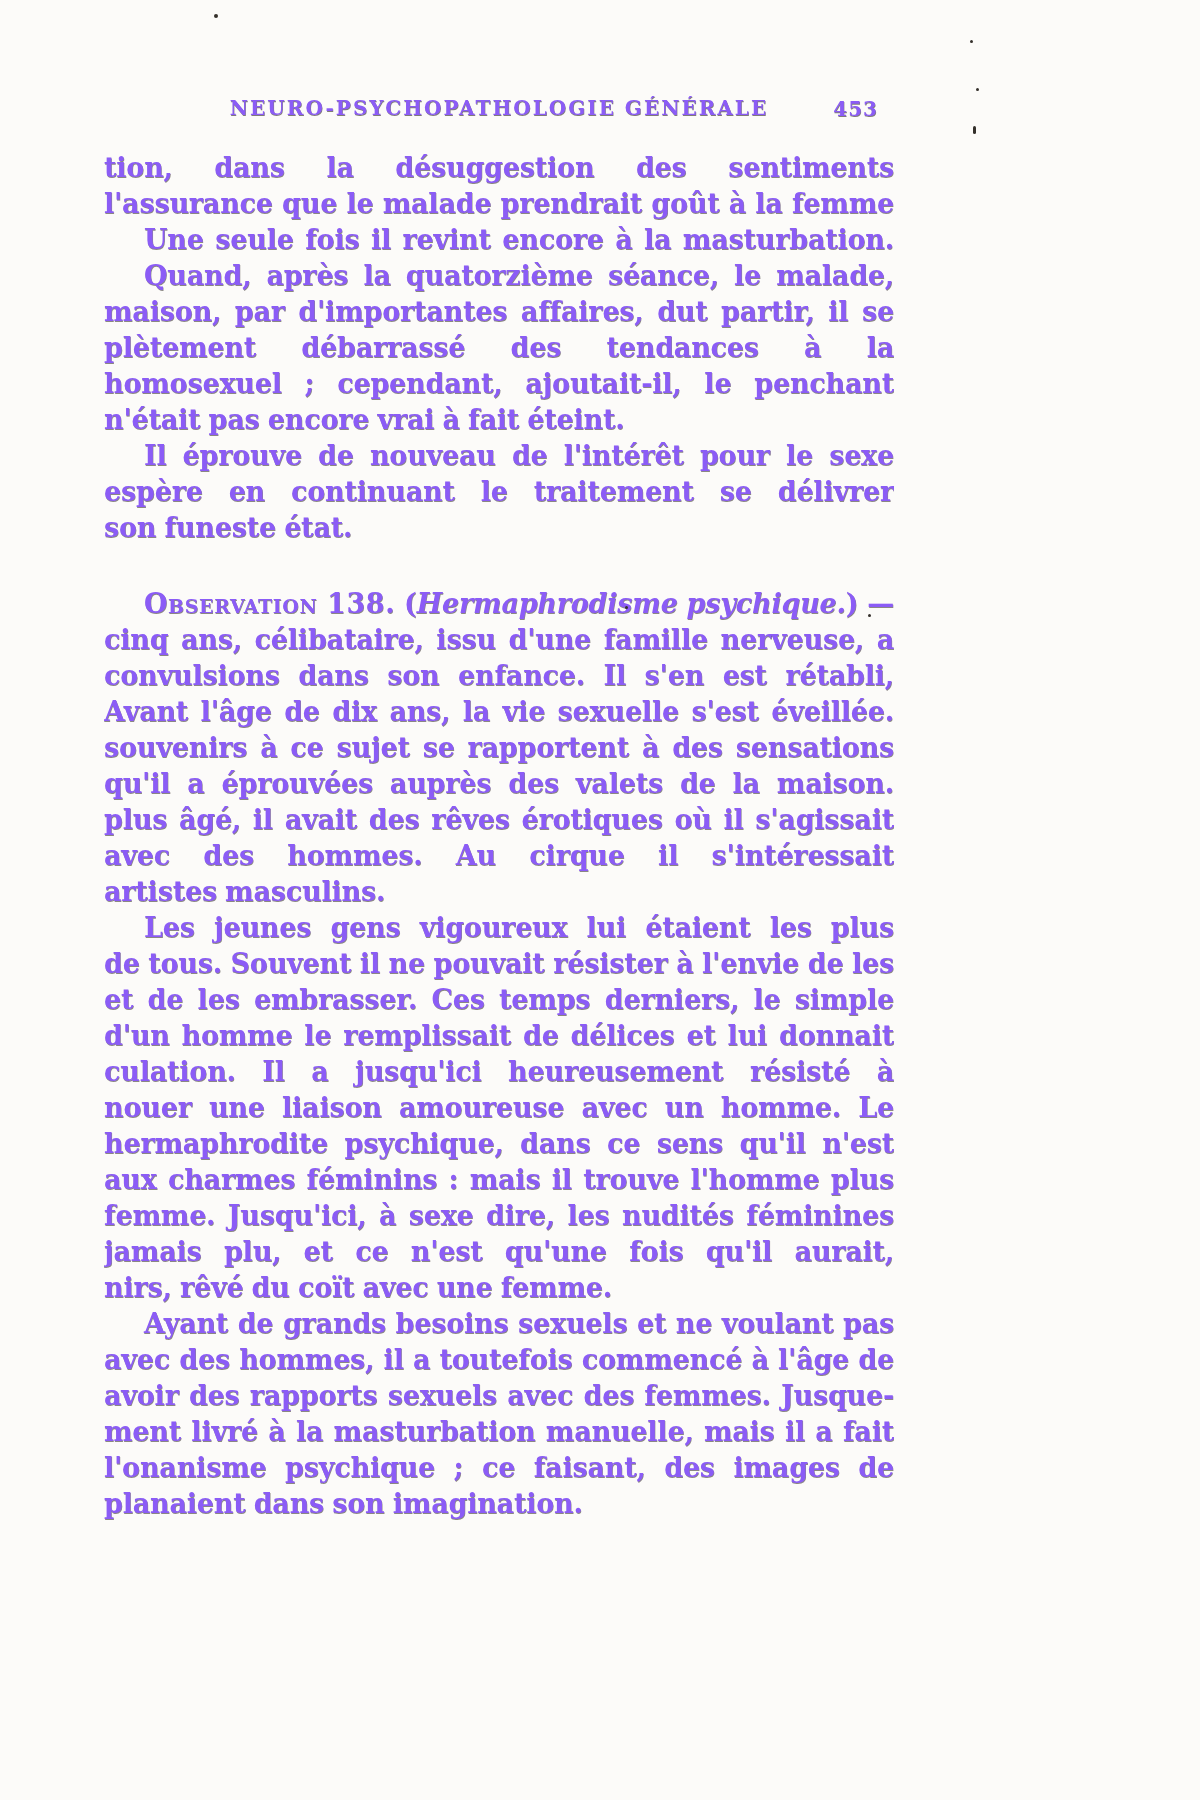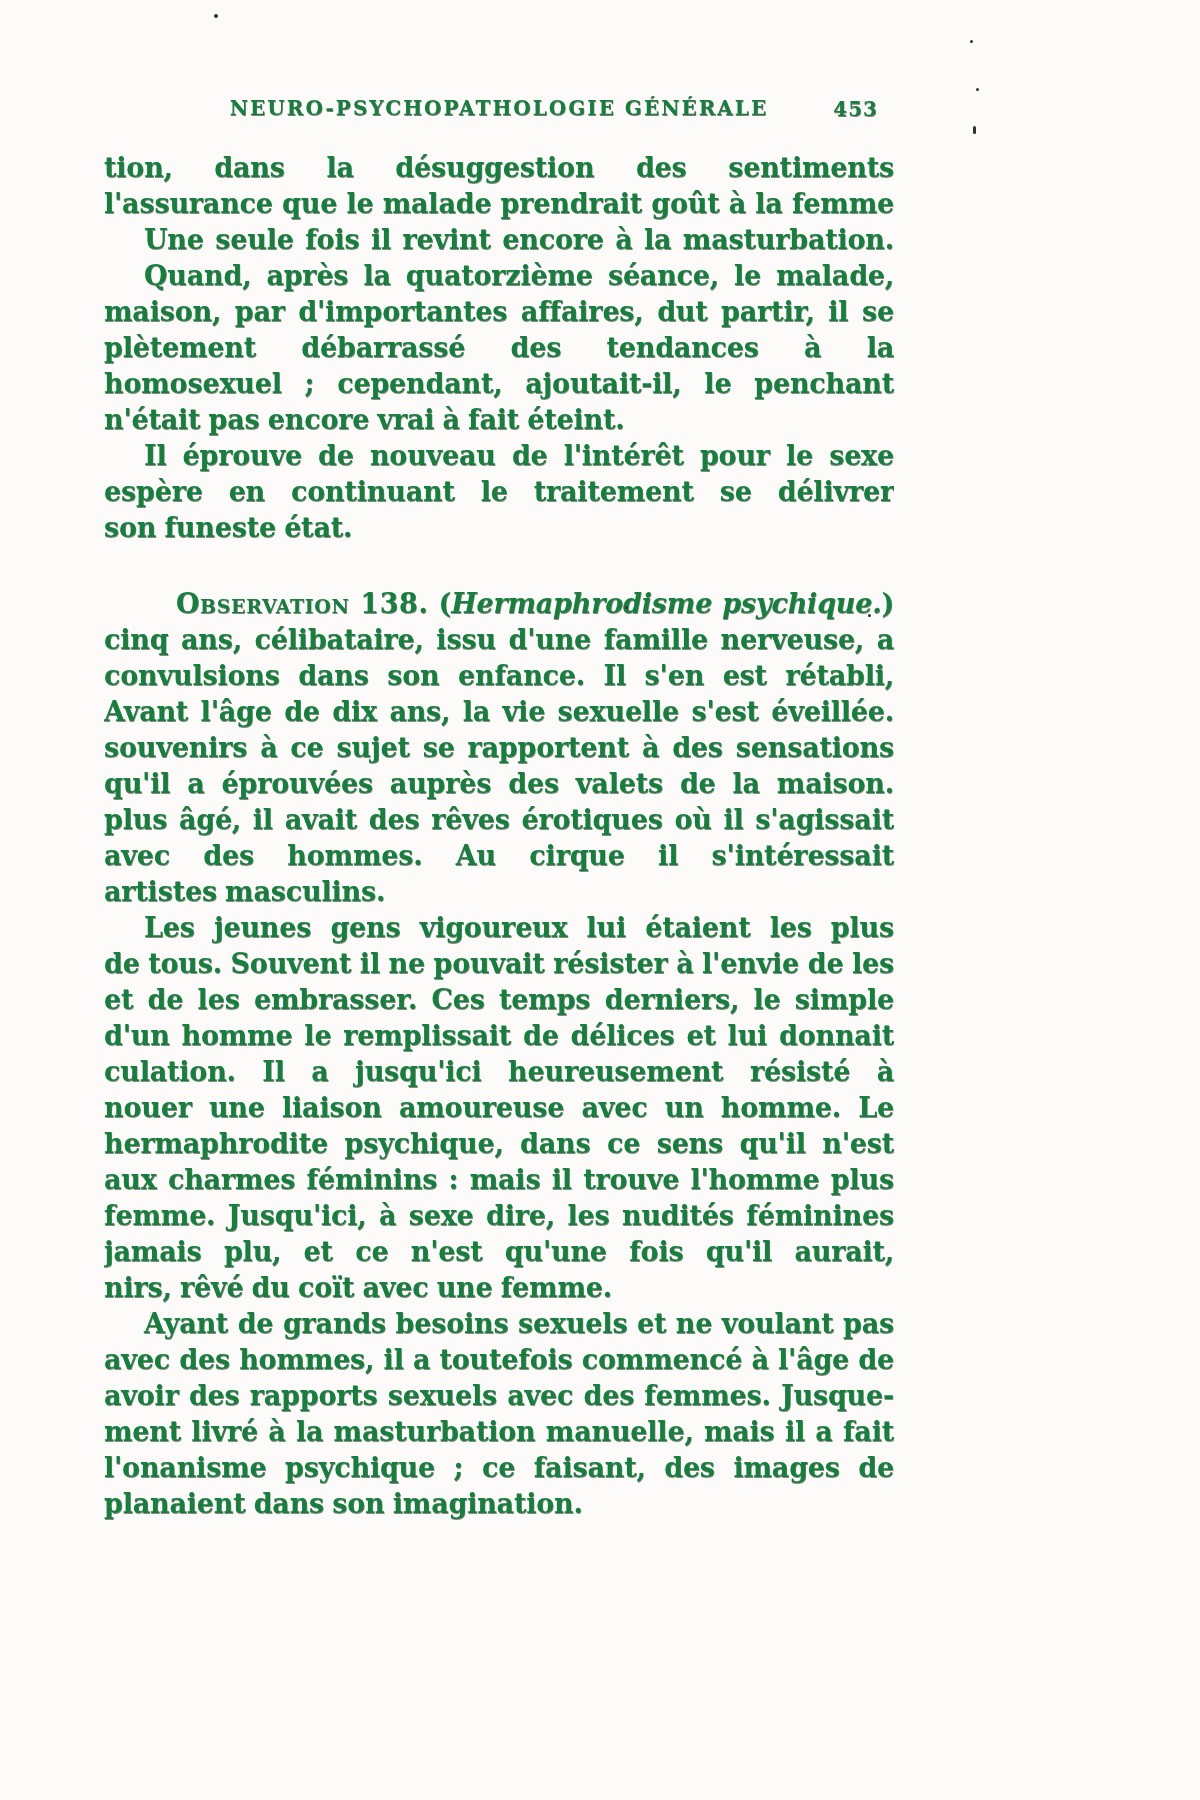--- a/index.html
+++ b/index.html
@@ -3,21 +3,21 @@
 <meta charset="utf-8">
 <style>
   * { margin: 0; padding: 0; box-sizing: border-box; }
   html, body { background: #ffffff; }
 
   .page {
     position: relative;
     width: 1200px;
     height: 1800px;
     background: #fcfbf9;
-    color: #15803d;
+    color: #8b5cf6;
     font-family: "DejaVu Serif", "Liberation Serif", serif;
     overflow: hidden;
   }
 
   .column {
     position: absolute;
     left: 104px;
     top: 0;
     width: 790px;
   }
@@ -53,21 +53,21 @@
 
   .line {
     text-align: justify;
     text-align-last: justify;
     height: 36px;
     overflow: hidden;
   }
   .line.last { text-align-last: auto; }
   .line.indent { text-indent: 40px; }
 
-  .seg-smallcaps { font-variant: small-caps; letter-spacing: 0.6px; margin-left: 32px; }
+  .seg-smallcaps { font-variant: small-caps; letter-spacing: 0.6px; }
   .seg-italic { font-style: italic; }
 
   .speck {
     position: absolute;
     background: #34302b;
     border-radius: 50%;
   }
 </style>
 </head>
 <body>

